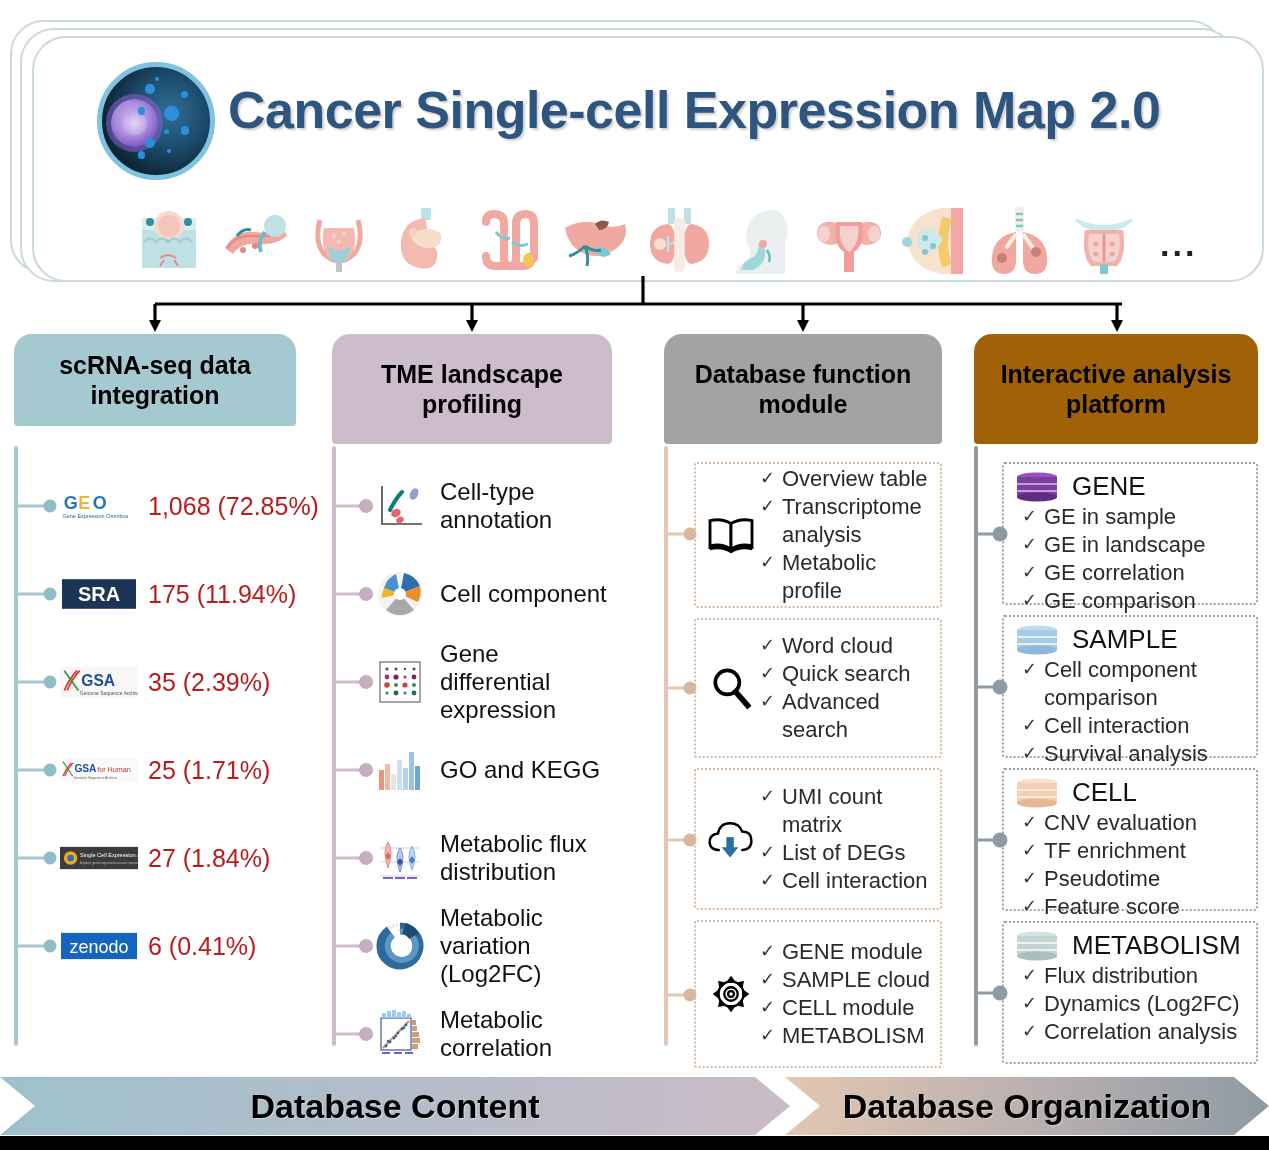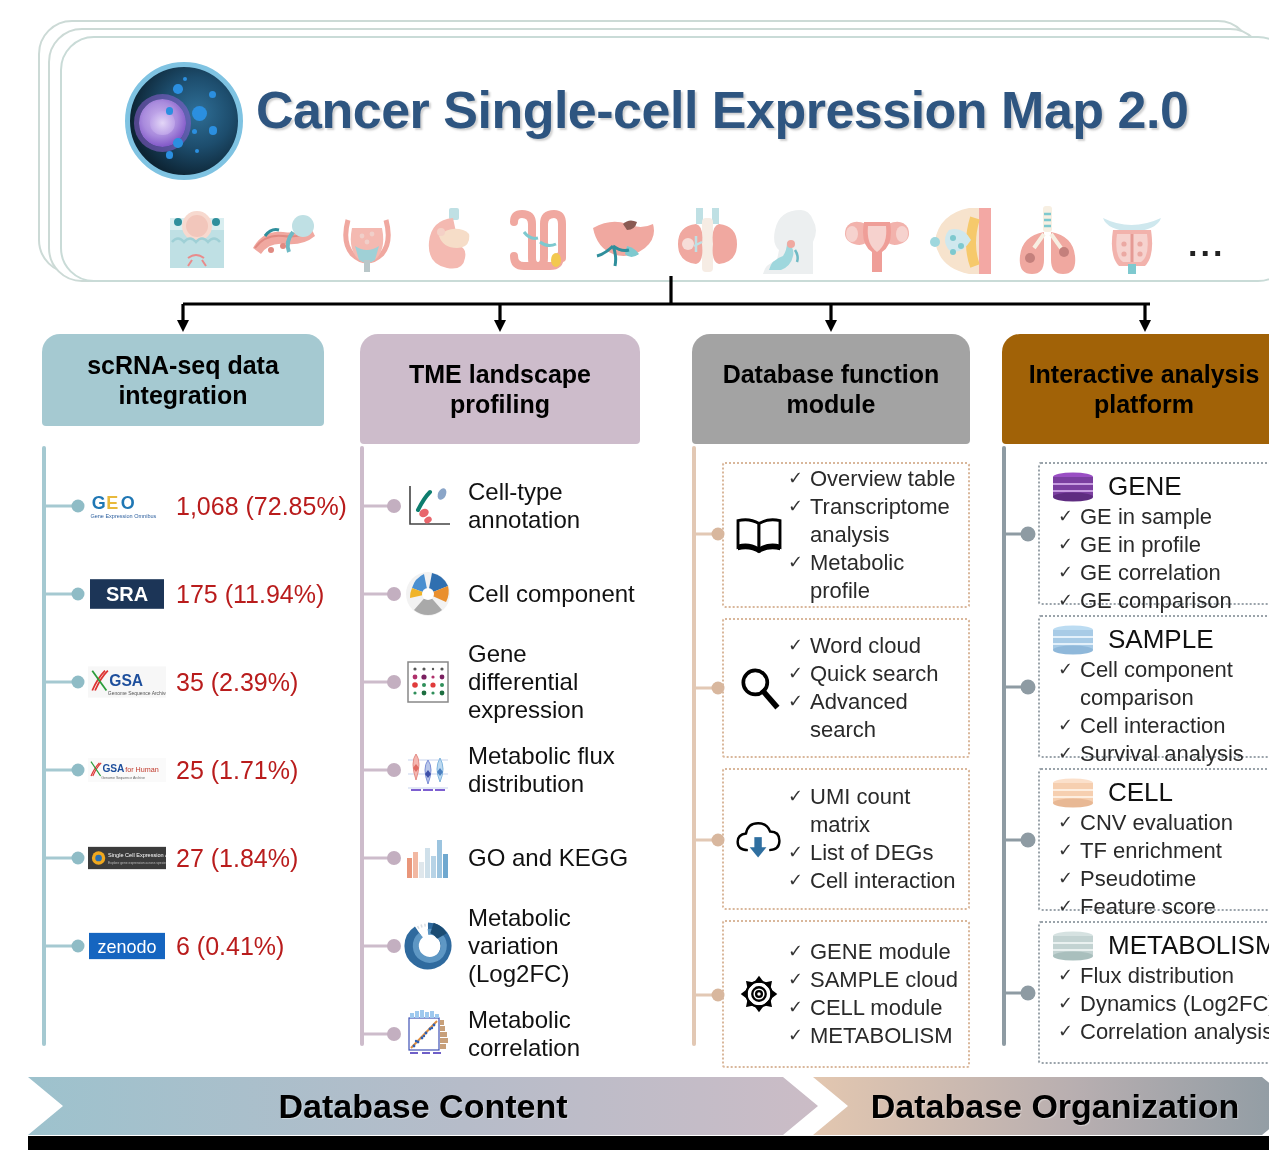--- a/index.html
+++ b/index.html
@@ -1,21 +1,21 @@
 <!DOCTYPE html>
 <html><head>
 <meta charset="utf-8">
 <style>
   html,body{margin:0;padding:0;}
   body{
     width:1269px;height:1150px;background:#ffffff;
     font-family:"Liberation Sans","DejaVu Sans",sans-serif;
     position:relative;overflow:hidden;
   }
-  .root{position:absolute;inset:0;margin-left:28px;}
+  .root{position:absolute;inset:0;}
 
   
   .hdr-wrap{position:absolute;left:10px;top:6px;width:1250px;height:272px;}
   .hdr-card{position:absolute;border:2px solid #ccdad6;border-radius:34px;background:#ffffff;}
   .hdr-c3{left:0px;  top:14px; width:1210px;height:250px;}
   .hdr-c2{left:10px; top:22px; width:1212px;height:250px;}
   .hdr-c1{left:22px; top:30px; width:1228px;height:242px;border-color:#c9dbd7;}
   .hdr-inner{position:absolute;left:22px;top:30px;width:1228px;height:242px;border-radius:34px;overflow:hidden;}
 
   .logo{position:absolute;left:65px;top:26px;width:118px;height:118px;}
@@ -106,21 +106,21 @@
   .c3 .boxrow{position:relative;margin-bottom:10px;padding-left:30px;}
   .c3 .lead{width:24px;background:#e2c8b4;}
   .c3 .bullet{left:26px;width:13px;height:13px;background:#d8b79e;}
   .dbox{border:2px dotted #d9b79b;border-radius:3px;padding:8px 8px 8px 6px;display:flex;align-items:center;box-sizing:border-box;}
   .ic3{width:58px;height:58px;flex:none;display:flex;align-items:center;justify-content:center;}
   .checks{flex:1;}
   .chk{display:flex;align-items:flex-start;font-size:22px;color:#2a2a2a;line-height:1.28;}
   .chk .tick{width:22px;flex:none;color:#333;font-size:18px;line-height:1.45;}
 
   
-  .c4 .boxrow{position:relative;margin-bottom:10px;padding-left:36px;}
+  .c4 .boxrow{position:relative;margin-bottom:10px;padding-left:28px;}
   .c4 .lead{width:24px;background:#8e9ba3;}
   .c4 .bullet{left:26px;width:15px;height:15px;background:#8e9ba3;}
   .gbox{border:2px dotted #9aa3aa;border-radius:3px;padding:7px 8px 8px 10px;box-sizing:border-box;}
   .gtitle{display:flex;align-items:center;margin-bottom:1px;}
   .cyl{width:46px;height:30px;flex:none;position:relative;}
   .gtitle .gname{font-size:26px;color:#111;margin-left:12px;}
   .c4 .chk{font-size:22px;margin-left:8px;}
 
   
   .footer{position:absolute;left:0;top:1077px;width:1269px;height:58px;}
@@ -473,48 +473,48 @@
           </svg>
         </span>
         <span class="lbl">Gene differential expression</span>
       </div>
 
       <div class="row">
         <span class="lead"></span>
           <span class="bullet"></span>
         <span class="ic2">
           <svg viewBox="0 0 52 52" width="52" height="52">
+            <rect x="5" y="26" width="5" height="20" fill="#e9967a"></rect>
+            <rect x="11" y="20" width="5" height="26" fill="#f2b8a2"></rect>
+            <rect x="17" y="30" width="5" height="16" fill="#dfe7ec"></rect>
+            <rect x="23" y="16" width="5" height="30" fill="#cfe0ea"></rect>
+            <rect x="29" y="24" width="5" height="22" fill="#b7d3e6"></rect>
+            <rect x="35" y="8" width="5" height="38" fill="#9cc4df"></rect>
+            <rect x="41" y="22" width="5" height="24" fill="#6fa8cf"></rect>
+          </svg>
+        </span>
+        <span class="lbl">GO and KEGG</span>
+      </div>
+
+      <div class="row">
+        <span class="lead"></span>
+          <span class="bullet"></span>
+        <span class="ic2">
+          <svg viewBox="0 0 52 52" width="52" height="52">
             <path d="M6 44 H46 M6 16 H46 M6 30 H46" stroke="#b9c8e8" stroke-width="0.8"></path>
             <path d="M14 10 q6 8 0 26 q-6 -18 0 -26 z" fill="#f5b7b1" stroke="#e38d87"></path>
             <path d="M26 16 q6 8 0 24 q-6 -16 0 -24 z" fill="#b8c6ea" stroke="#7d8fd6"></path>
             <path d="M38 14 q6 10 0 24 q-6 -14 0 -24 z" fill="#bcd9f0" stroke="#7fb4dd"></path>
             <path d="M14 20 l3 4 l-3 4 l-3 -4 z" fill="#e06a62"></path>
             <path d="M26 26 l3 4 l-3 4 l-3 -4 z" fill="#3d4fa8"></path>
             <path d="M38 24 l3 4 l-3 4 l-3 -4 z" fill="#4a7fc0"></path>
             <path d="M9 46 h10 M21 46 h10 M33 46 h10" stroke="#7d5fd0" stroke-width="2"></path>
           </svg>
         </span>
         <span class="lbl">Metabolic flux distribution</span>
-      </div>
-
-      <div class="row">
-        <span class="lead"></span>
-          <span class="bullet"></span>
-        <span class="ic2">
-          <svg viewBox="0 0 52 52" width="52" height="52">
-            <rect x="5" y="26" width="5" height="20" fill="#e9967a"></rect>
-            <rect x="11" y="20" width="5" height="26" fill="#f2b8a2"></rect>
-            <rect x="17" y="30" width="5" height="16" fill="#dfe7ec"></rect>
-            <rect x="23" y="16" width="5" height="30" fill="#cfe0ea"></rect>
-            <rect x="29" y="24" width="5" height="22" fill="#b7d3e6"></rect>
-            <rect x="35" y="8" width="5" height="38" fill="#9cc4df"></rect>
-            <rect x="41" y="22" width="5" height="24" fill="#6fa8cf"></rect>
-          </svg>
-        </span>
-        <span class="lbl">GO and KEGG</span>
       </div>
 
       <div class="row">
         <span class="lead"></span>
           <span class="bullet"></span>
         <span class="ic2">
           <svg viewBox="0 0 52 52" width="52" height="52">
             <circle cx="26" cy="26" r="21" fill="none" stroke="#d8dde2" stroke-width="3" stroke-dasharray="1.5 2"></circle>
             <path d="M26 8 A18 18 0 1 1 16 11" fill="none" stroke="#2f6a9e" stroke-width="11"></path>
             <path d="M26 12 A14 14 0 1 1 19 15" fill="none" stroke="#5e97c4" stroke-width="6"></path>
@@ -719,21 +719,21 @@
               </svg>
             </span>
             <span class="gname">GENE</span>
           </div>
           <div class="chk">
               <span class="tick">✓</span>
               <span>GE in sample</span>
             </div>
           <div class="chk">
               <span class="tick">✓</span>
-              <span>GE in profile</span>
+              <span>GE in landscape</span>
             </div>
           <div class="chk">
               <span class="tick">✓</span>
               <span>GE correlation</span>
             </div>
           <div class="chk">
               <span class="tick">✓</span>
               <span>GE comparison</span>
             </div>
         </div>

